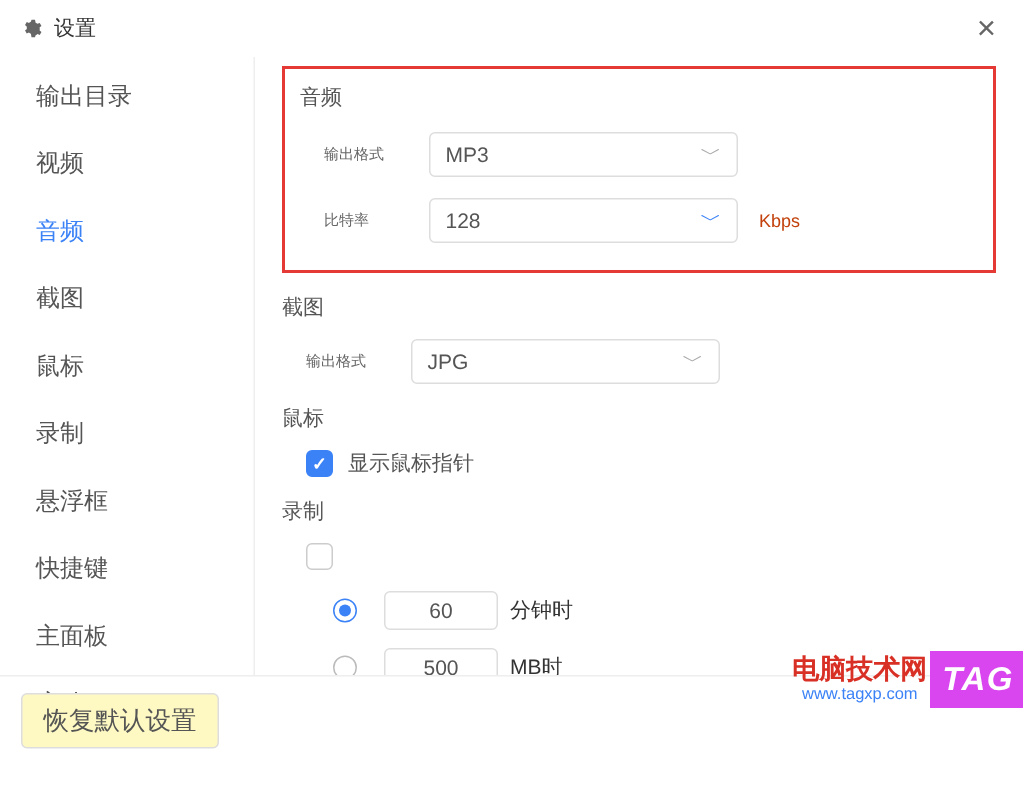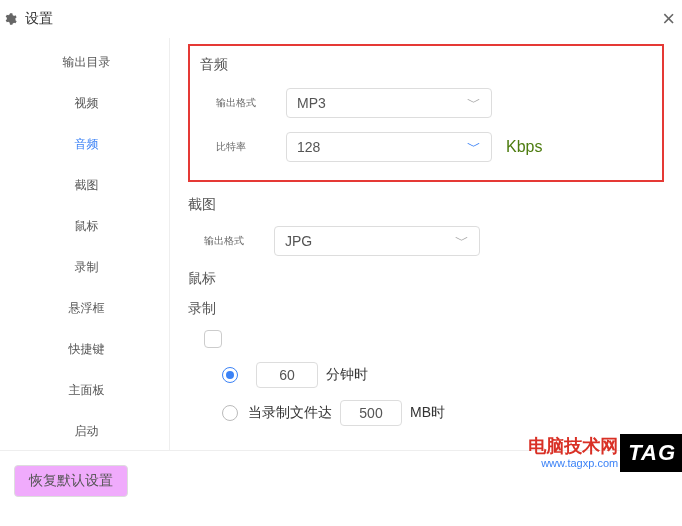--- a/index.html
+++ b/index.html
@@ -9,39 +9,38 @@
   color: #333;
   font-size: 14px;
   width: 682px;
   height: 526px;
   overflow: hidden;
   position: relative;
 }
 .header {
   display: flex;
   align-items: center;
-  padding: 8px 3px;
+  padding: 8px 14px;
   height: 38px;
 }
 .header .gear { width: 14px; height: 14px; margin-right: 8px; color: #666; }
 .header .title { font-size: 14px; color: #333; }
 .header .spacer { flex: 1; }
 .header .close { font-size: 22px; color: #666; cursor: pointer; line-height: 1; padding: 0 4px; }
 .body { display: flex; height: 412px; }
 .sidebar {
   width: 170px;
   border-right: 1px solid #eee;
   padding-top: 4px;
 }
 .sidebar-item {
   padding: 12px 20px 12px 24px;
   color: #555;
   cursor: pointer;
-  font-size: 12px;
-  text-align: center;
+  font-size: 16px;
 }
 .sidebar-item.active { color: #3b82f6; }
 .main {
   flex: 1;
   padding: 6px 18px 0 18px;
   overflow: hidden;
   position: relative;
 }
 .highlight-box {
   border: 2px solid #e53935;
@@ -81,22 +80,22 @@
 }
 .select .chev {
   position: absolute;
   right: 10px;
   color: #aaa;
   pointer-events: none;
 }
 .select .chev.blue { color: #3b82f6; }
 .unit {
   margin-left: 14px;
-  color: #4d7c0f;
-  font-size: 16px;
+  color: #c2410c;
+  font-size: 12px;
 }
 .check-row, .radio-row {
   display: flex;
   align-items: center;
   padding-left: 16px;
   margin-bottom: 14px;
 }
 .checkbox {
   width: 18px; height: 18px;
   border-radius: 4px;
@@ -131,21 +130,21 @@
   background: #fff;
 }
 .radio.checked { border-color: #3b82f6; }
 .radio.checked::after {
   content: "";
   width: 8px; height: 8px;
   background: #3b82f6;
   border-radius: 50%;
 }
 .num-input {
-  width: 62px;
+  width: 76px;
   height: 26px;
   border: 1px solid #ddd;
   border-radius: 4px;
   text-align: center;
   color: #555;
   margin: 0 8px;
   display: inline-flex;
   align-items: center;
   justify-content: center;
 }
@@ -153,39 +152,39 @@
   border-top: 1px solid #eee;
   padding: 12px 14px;
   height: 60px;
   display: flex;
   align-items: center;
 }
 .reset-btn {
   border: 1px solid #ddd;
   border-radius: 4px;
   padding: 6px 14px;
-  background: #f0abfc;
+  background: #fef9c3;
   color: #555;
   cursor: pointer;
-  font-size: 14px;
+  font-size: 17px;
 }
 .watermark {
   position: absolute;
   right: 0;
   bottom: 54px;
   display: flex;
   align-items: center;
   gap: 2px;
   pointer-events: none;
 }
-.wm-text { text-align: right; line-height: 1.1; }
+.wm-text { text-align: center; line-height: 1.1; }
 .wm-cn { color: #d93025; font-size: 18px; font-weight: bold; }
 .wm-url { color: #3b82f6; font-size: 11px; }
 .tag-box {
-  background: #000000;
+  background: #d946ef;
   color: #fff;
   font-weight: bold;
   font-size: 22px;
   padding: 6px 6px 6px 8px;
   font-style: italic;
   letter-spacing: 1px;
 }
 </style>
 </head>
 <body>
@@ -237,34 +236,37 @@
     <div class="section-title plain">截图</div>
     <div class="row">
       <div class="row-label">输出格式</div>
       <div class="select">
         <span>JPG</span>
         <span class="chev">﹀</span>
       </div>
     </div>
 
     <div class="section-title plain">鼠标</div>
+    <div class="check-row">
+      <div class="checkbox checked"></div>
+      <div class="check-label">显示鼠标指针</div>
+    </div>
 
     <div class="section-title plain">录制</div>
     <div class="check-row">
       <div class="checkbox"></div>
     </div>
     <div class="radio-group">
       <div class="radio-row">
         <div class="radio checked"></div>
         <span class="num-input">60</span>
         <span>分钟时</span>
       </div>
       <div class="radio-row">
         <div class="radio"></div>
-        <span>当录制文件达</span>
         <span class="num-input">500</span>
         <span>MB时</span>
       </div>
 
     </div>
 
   </div>
 </div>
 
 <div class="footer">

